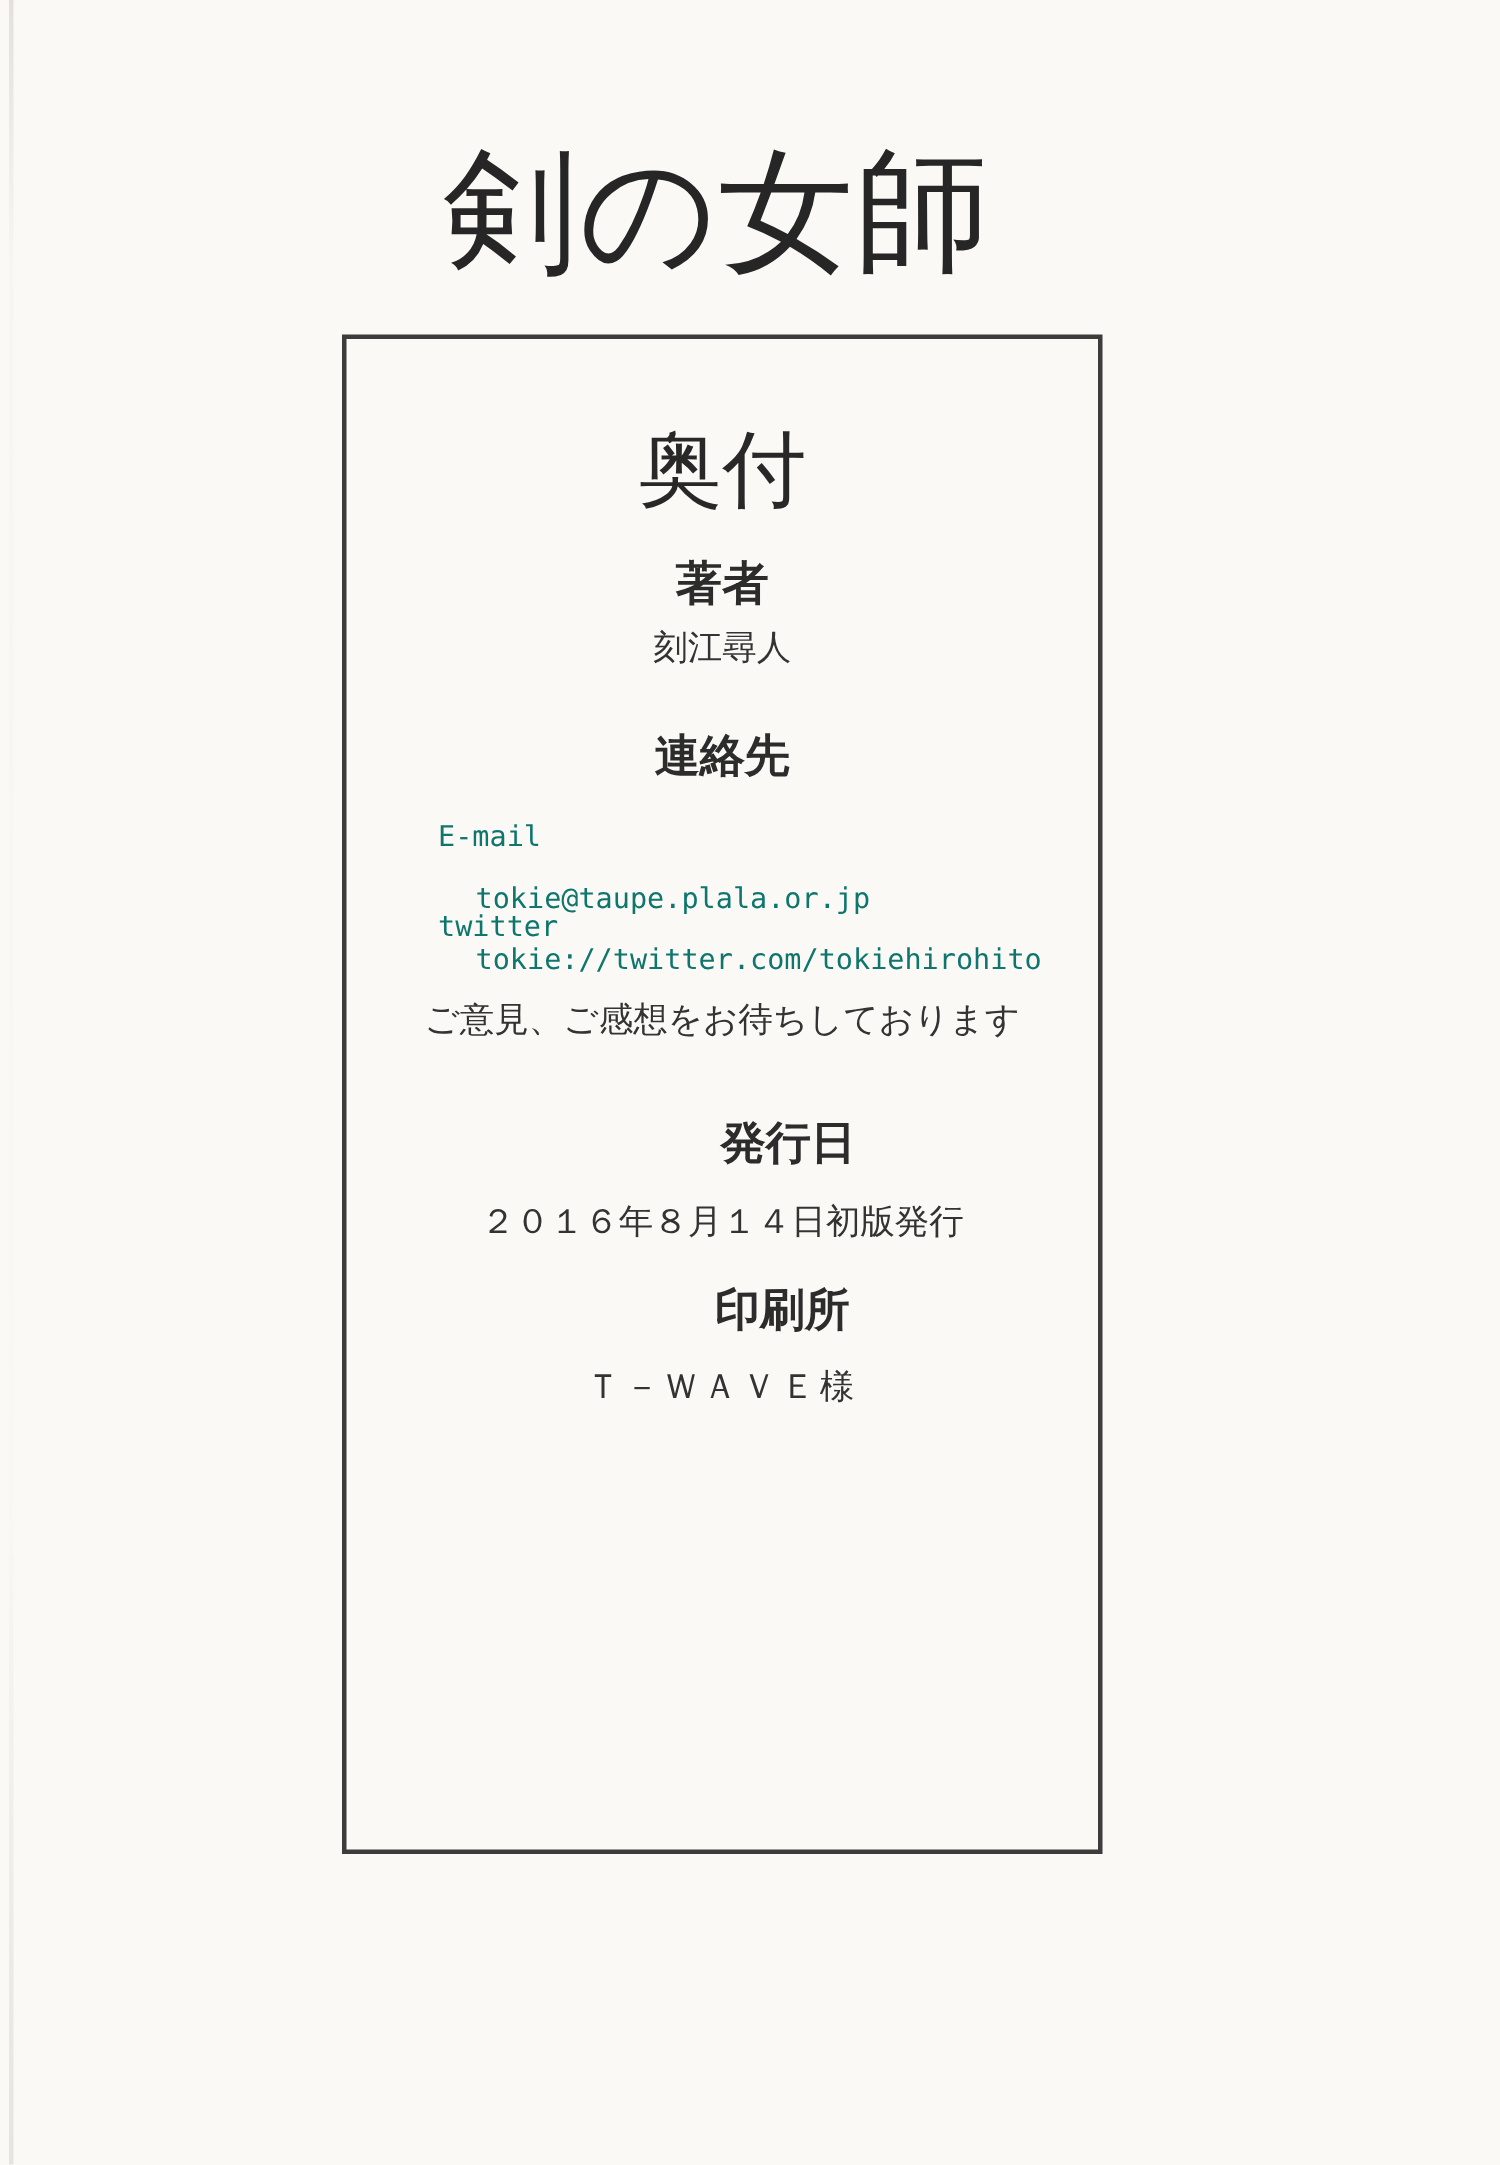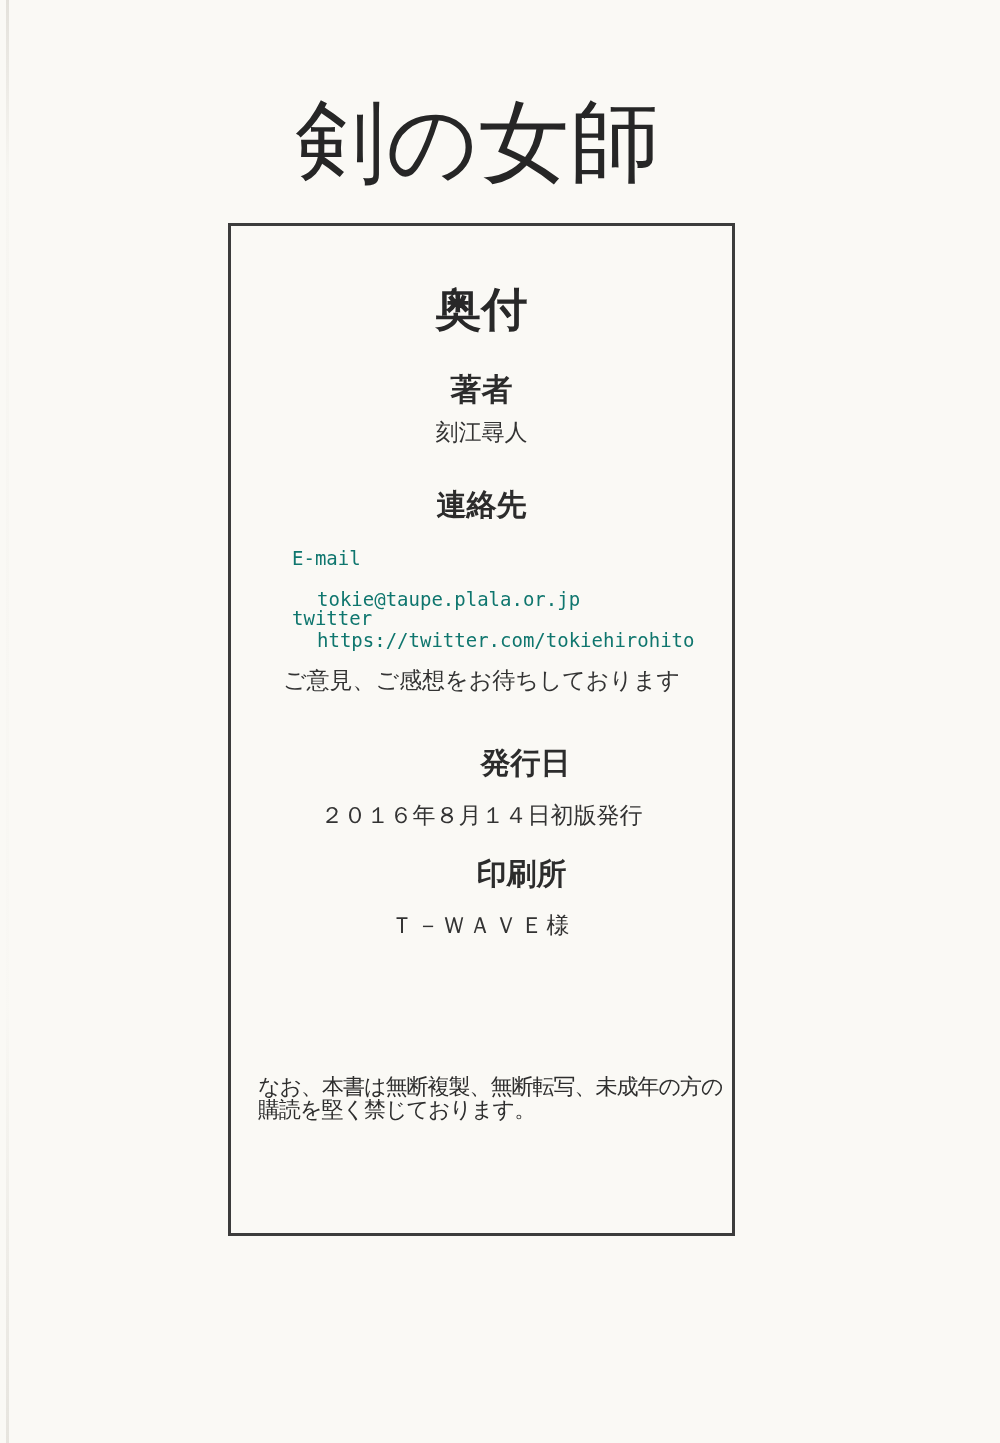--- a/index.html
+++ b/index.html
@@ -54,22 +54,22 @@
     position: absolute;
     left: 50%;
     transform: translateX(-50%);
     white-space: nowrap;
   }
   .abs-l {
     position: absolute;
     white-space: nowrap;
   }
   .h-large {
-    font-size: 46px;
-    font-weight: bold;
+    font-size: 56px;
+    font-weight: normal;
     color: #282828;
     line-height: 1;
   }
   .h-mid {
     font-size: 30px;
     font-weight: bold;
     color: #2c2c2c;
     line-height: 1;
   }
   .jp-body {
@@ -113,30 +113,26 @@
   <div class="abs-c jp-body" style="top:195px;">刻江尋人</div>
 
   <div class="abs-c h-mid" style="top:264px;">連絡先</div>
 
   <div class="abs-l mono" style="left:61px; top:323px;">E-mail</div>
 
   <div class="abs-l mono" style="left:86px; top:364px;">tokie@taupe.plala.or.jp</div>
 
   <div class="abs-l mono" style="left:61px; top:383px;">twitter</div>
 
-  <div class="abs-l mono" style="left:86px; top:405px;">https://twitter.com/tokiehirohito</div>
+  <div class="abs-l mono" style="left:86px; top:405px;">tokie://twitter.com/tokiehirohito</div>
 
   <div class="abs-c jp-body" style="top:443px;">ご意見、ご感想をお待ちしております</div>
 
   <div class="abs-c h-mid" style="top:522px;margin-left:44px;">発行日</div>
 
   <div class="abs-c jp-body" style="top:578px;">２０１６年８月１４日初版発行</div>
 
   <div class="abs-c h-mid" style="top:633px;margin-left:40px;">印刷所</div>
 
   <div class="abs-c jp-body wide-name" style="top:688px;">Ｔ－ＷＡＶＥ様</div>
 
-  <div class="disclaimer">
-    <div>なお、本書は無断複製、無断転写、未成年の方の</div>
-    <div>購読を堅く禁じております。</div>
-  </div>
 
 </div>
 
 </body></html>

